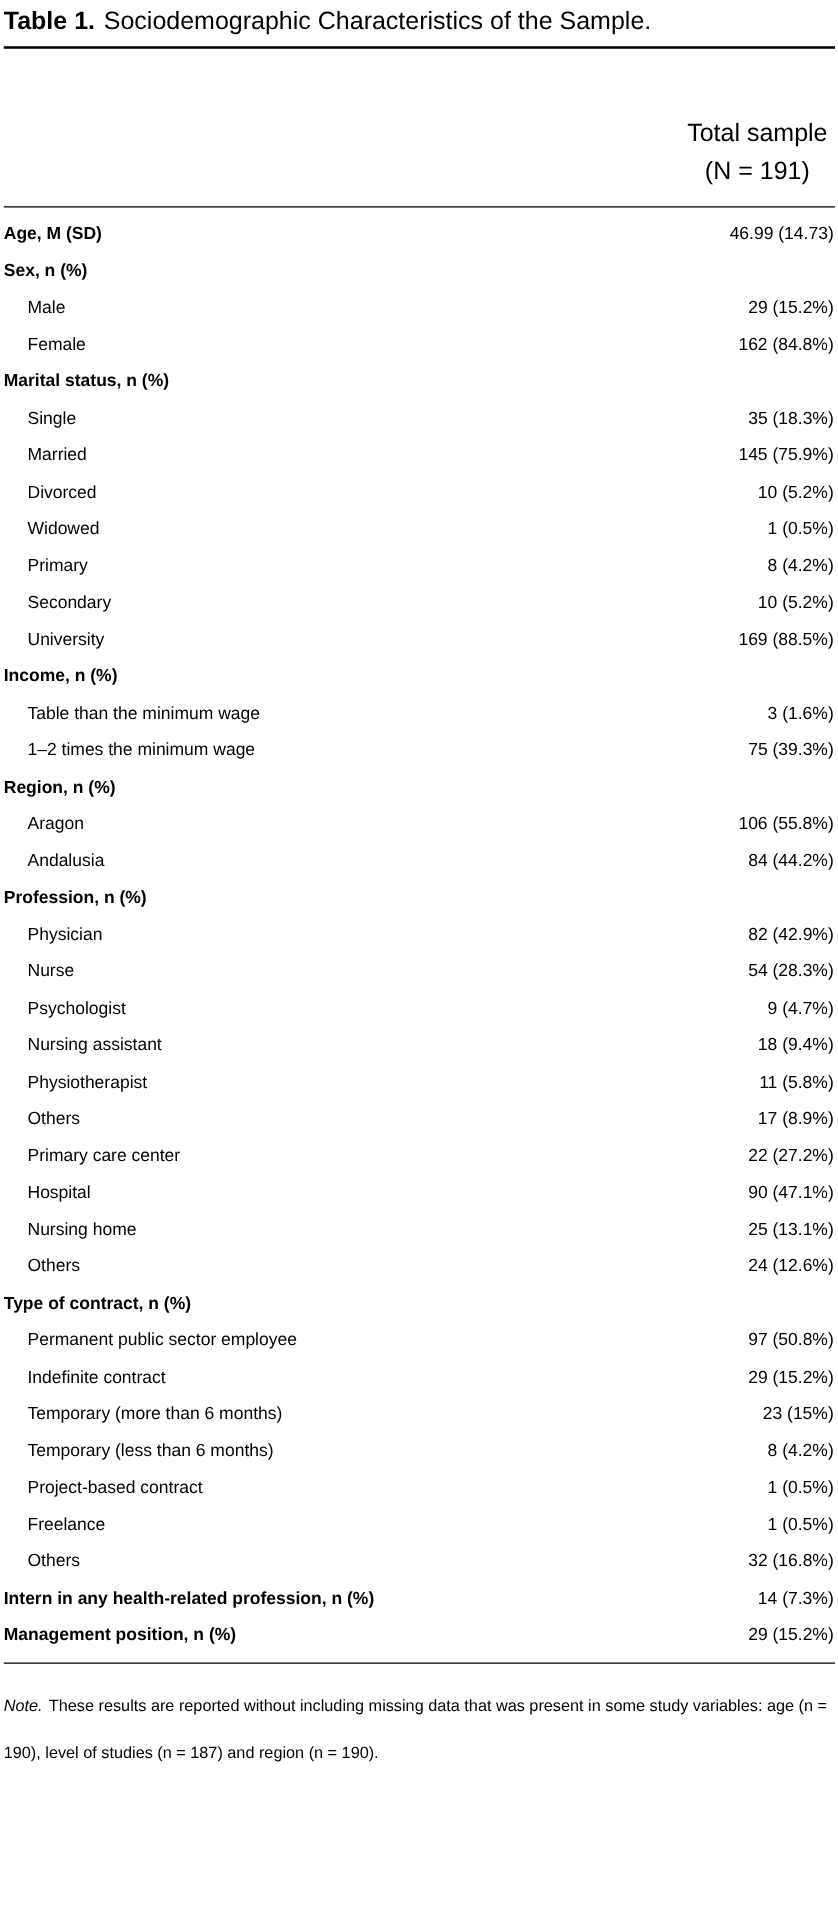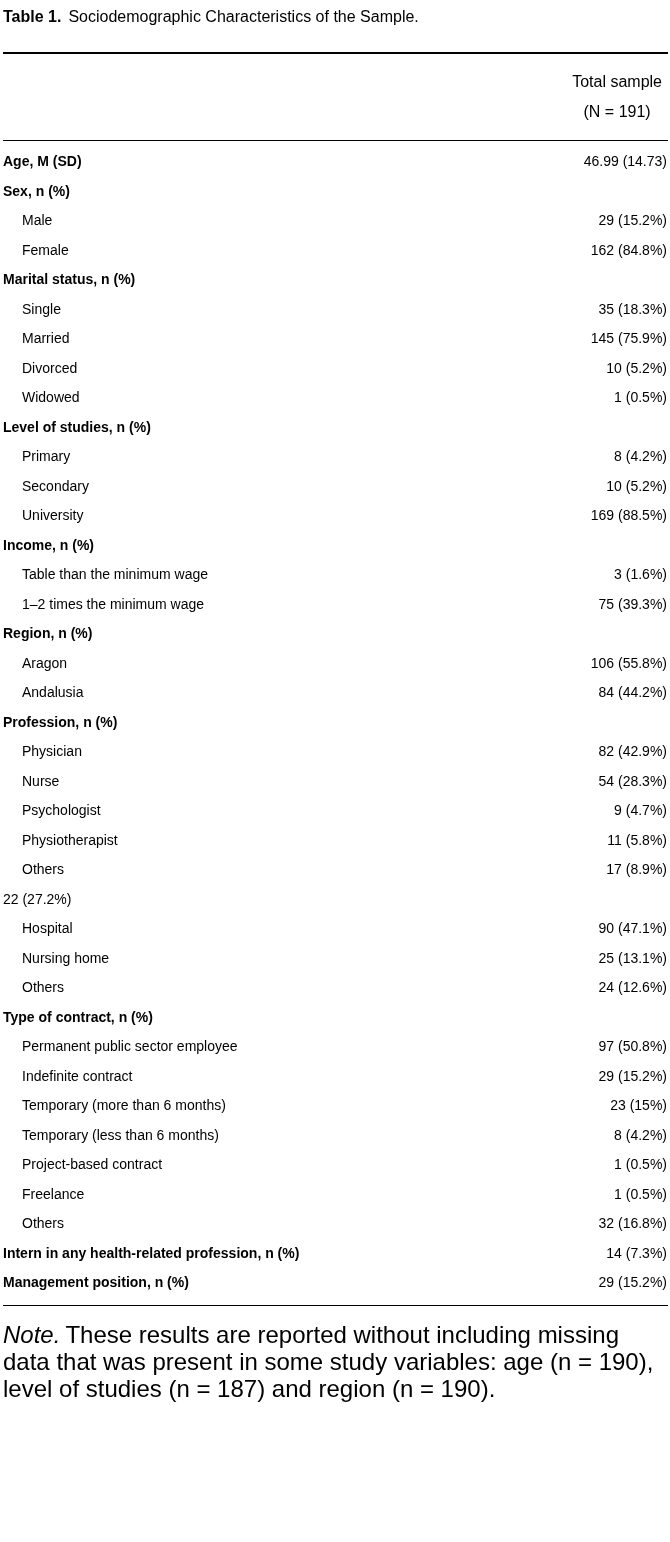--- a/index.html
+++ b/index.html
@@ -7,57 +7,58 @@
   body {
     width: 670px;
     min-height: 1542px;
     color: #000000;
     font-family: "Liberation Sans", sans-serif;
     -webkit-font-smoothing: antialiased;
   }
   .page { padding: 4px 2px 0 3px; }
 
   .caption {
-    font-size: 16px;
+    font-size: 20px;
     line-height: 26px;
-    margin-bottom: 22px;
+    margin-bottom: 7px;
   }
   .caption .cap-label { font-weight: bold; margin-right: 7px; }
 
   .rule { border: none; border-top: 1px solid #000; height: 0; }
   .rule.thick { border-top-width: 2px; }
 
   .colhead {
     display: flex;
     justify-content: flex-end;
     padding: 13px 6px 13px 0;
   }
   .colhead .inner {
     text-align: center;
-    font-size: 16px;
+    font-size: 20px;
     line-height: 30px;
+    margin-top: 40px;
   }
 
   .tbody { padding: 6px 0 7px 0; }
   .row {
     display: flex;
     justify-content: space-between;
     align-items: baseline;
     font-size: 14px;
     line-height: 29.5px;
   }
   .row .label { white-space: nowrap; }
   .row .value { white-space: nowrap; padding-right: 1px; }
   .row.bold .label { font-weight: bold; }
   .row.indent .label { padding-left: 19px; }
 
   .note {
     padding-top: 15px;
-    font-size: 24px;
-    line-height: 27px;
+    font-size: 13px;
+    line-height: 37px;
   }
   .note .note-label { font-style: italic; margin-right: 5px; }
 </style>
 </head>
 <body>
 
 <div class="page">
 
   <div class="caption">
     <span class="cap-label">Table 1.</span><span class="cap-text">Sociodemographic Characteristics of the Sample.</span>
@@ -104,24 +105,20 @@
         <span class="value">145 (75.9%)</span>
       </div>
       <div class="row indent">
         <span class="label">Divorced</span>
         <span class="value">10 (5.2%)</span>
       </div>
       <div class="row indent">
         <span class="label">Widowed</span>
         <span class="value">1 (0.5%)</span>
       </div>
-      <div class="row bold">
-        <span class="label">Level of studies, n (%)</span>
-        <span class="value"></span>
-      </div>
       <div class="row indent">
         <span class="label">Primary</span>
         <span class="value">8 (4.2%)</span>
       </div>
       <div class="row indent">
         <span class="label">Secondary</span>
         <span class="value">10 (5.2%)</span>
       </div>
       <div class="row indent">
         <span class="label">University</span>
@@ -161,28 +158,33 @@
       </div>
       <div class="row indent">
         <span class="label">Nurse</span>
         <span class="value">54 (28.3%)</span>
       </div>
       <div class="row indent">
         <span class="label">Psychologist</span>
         <span class="value">9 (4.7%)</span>
       </div>
       <div class="row indent">
+        <span class="label">Nursing assistant</span>
+        <span class="value">18 (9.4%)</span>
+      </div>
+      <div class="row indent">
         <span class="label">Physiotherapist</span>
         <span class="value">11 (5.8%)</span>
       </div>
       <div class="row indent">
         <span class="label">Others</span>
         <span class="value">17 (8.9%)</span>
       </div>
       <div class="row indent">
+        <span class="label">Primary care center</span>
         <span class="value">22 (27.2%)</span>
       </div>
       <div class="row indent">
         <span class="label">Hospital</span>
         <span class="value">90 (47.1%)</span>
       </div>
       <div class="row indent">
         <span class="label">Nursing home</span>
         <span class="value">25 (13.1%)</span>
       </div>

